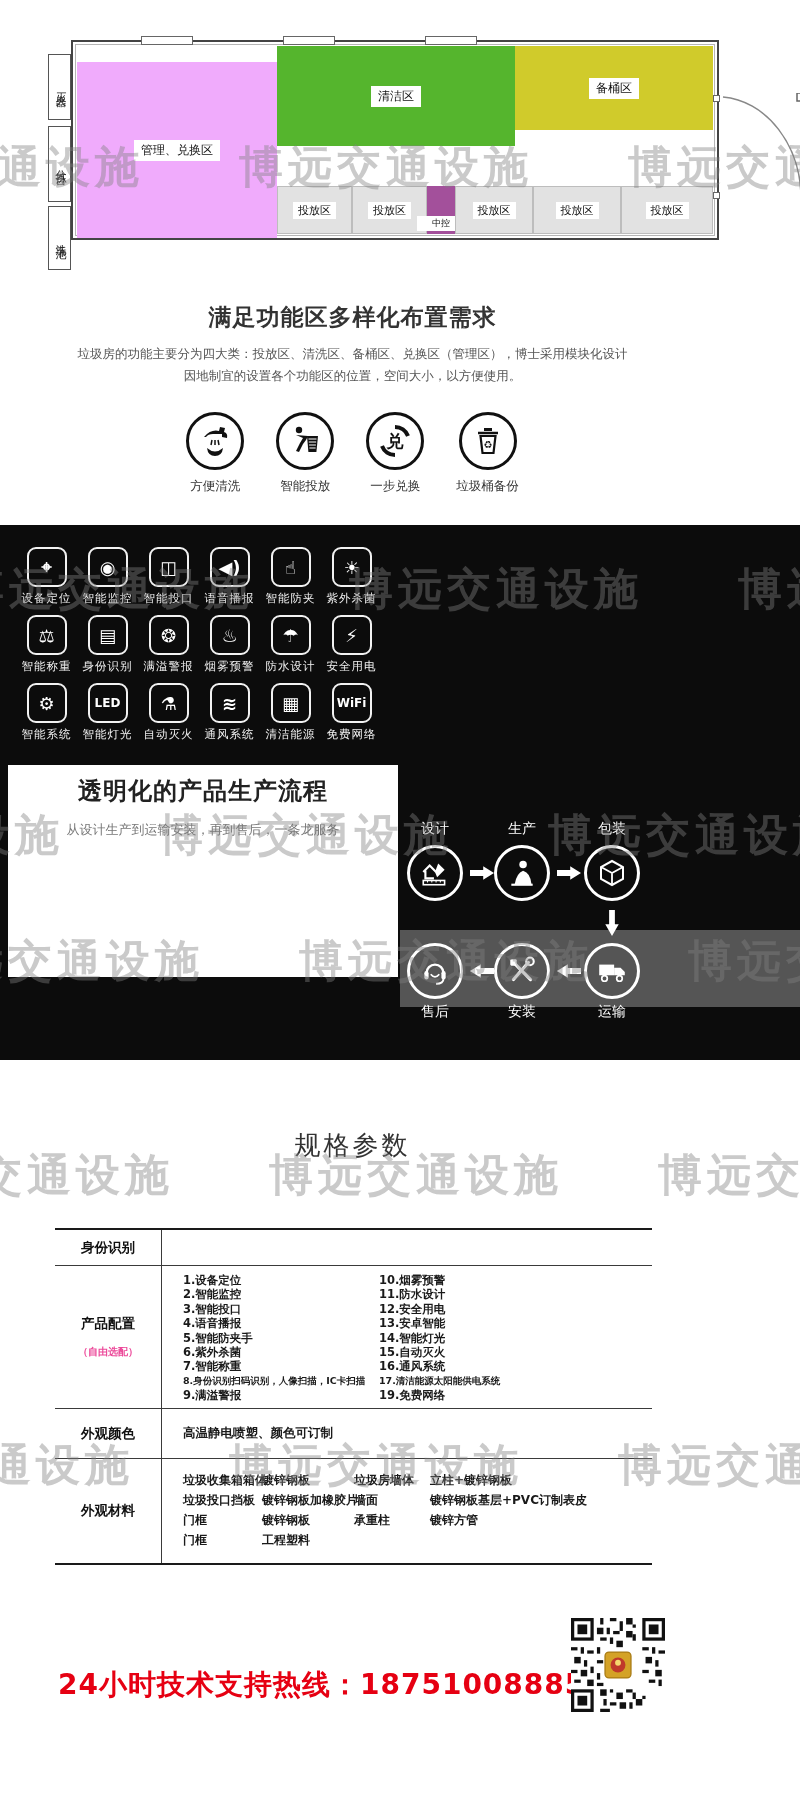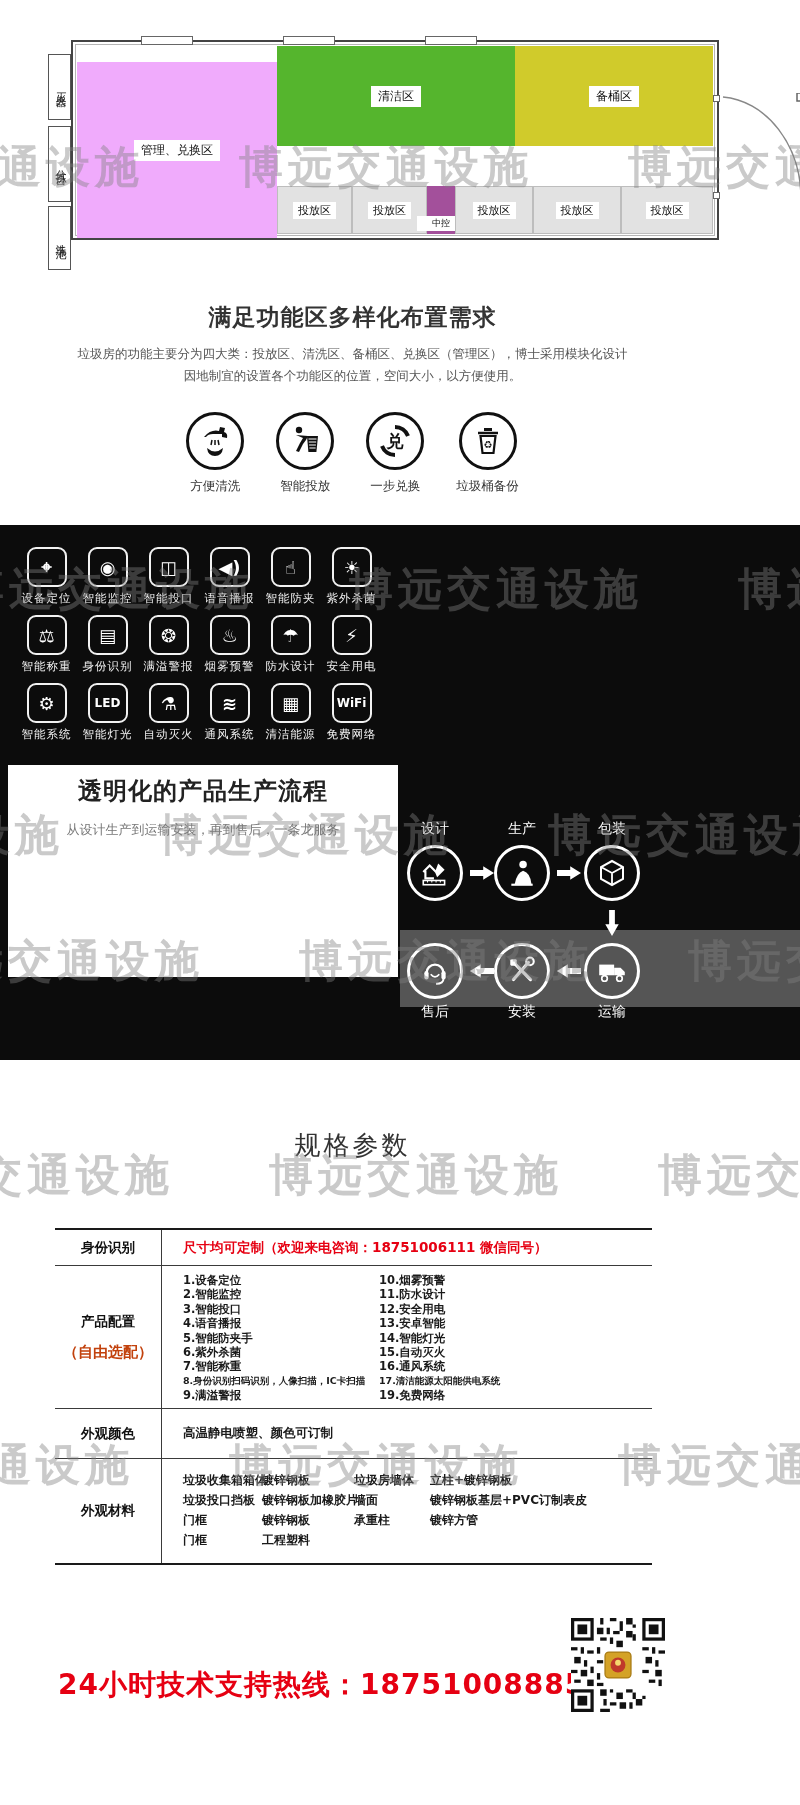--- a/index.html
+++ b/index.html
@@ -66,21 +66,21 @@
 
   
   .specs-title { position:absolute; top:1128px; left:0; width:705px; text-align:center;
                  font-size:26px; color:#333; letter-spacing:3px; }
   .spec-table { position:absolute; left:55px; top:1228px; width:597px;
                 border-top:2px solid #1a1a1a; border-bottom:2px solid #1a1a1a; }
   .spec-row { display:flex; border-bottom:1px solid #3a3a3a; }
   .spec-row:last-child { border-bottom:none; }
   .spec-label { width:107px; border-right:1px solid #3a3a3a; display:flex; flex-direction:column;
                 align-items:center; justify-content:center; font-size:13.5px; font-weight:bold; color:#111; }
-  .spec-label .sub { color:#c2410c; font-size:15px; margin-top:12px; }
+  .spec-label .sub { color:#ec4899; font-size:10px; margin-top:12px; }
   .spec-content { flex:1; position:relative; }
   .row-size { height:36px; }
   .row-size .spec-content { display:flex; align-items:center; padding-left:21px;
                             color:#e60012; font-weight:bold; font-size:13.5px; }
   .row-config { height:143px; }
   .cfg-col { position:absolute; top:7px; font-size:11.5px; font-weight:bold; color:#1a1a1a; line-height:14.4px; white-space:nowrap; }
   .cfg-col.l { left:21px; } .cfg-col.r { left:217px; }
   .cfg-col div:nth-child(8) { font-size:9.5px; }
   .row-color { height:50px; }
   .row-color .spec-content { display:flex; align-items:center; padding-left:21px;
@@ -117,21 +117,21 @@
       <div class="win" style="left:68px;"></div>
       <div class="win" style="left:210px;"></div>
       <div class="win" style="left:352px;"></div>
 
       <div class="zone" style="left:4px;top:20px;width:200px;height:176px;background:#f0abfc;">
         <span class="zone-label">管理、兑换区</span>
       </div>
       <div class="zone" style="left:204px;top:4px;width:238px;height:100px;background:#55b52d;">
         <span class="zone-label">清洁区</span>
       </div>
-      <div class="zone" style="left:442px;top:4px;width:198px;height:100px;background:#d0cb2b;">
+      <div class="zone" style="left:442px;top:4px;width:198px;height:84px;background:#d0cb2b;">
         <span class="zone-label">备桶区</span>
       </div>
       <div class="zone" style="left:204px;top:144px;width:75px;height:48px;background:#e2e2e2;border:1px solid #bdbdbd;">
         <span class="zone-label small">投放区</span>
       </div>
       <div class="zone" style="left:279px;top:144px;width:75px;height:48px;background:#e2e2e2;border:1px solid #bdbdbd;">
         <span class="zone-label small">投放区</span>
       </div>
       <div class="zone" style="left:354px;top:144px;width:28px;height:48px;background:#a3509b;">
         <span class="zone-label tiny">中控</span>
@@ -392,23 +392,20 @@
 
     <div class="flow-strip"></div>
   </div>
 
   <div class="specs-title">规格参数</div>
 
   <div class="spec-table">
     <div class="spec-row row-size">
       <div class="spec-label">
           <span>身份识别</span>
-        </div>
-      <div class="spec-content">
-          <span>尺寸均可定制（欢迎来电咨询：18751006111 微信同号）</span>
         </div>
     </div>
     <div class="spec-row row-config">
       <div class="spec-label">
         <span>产品配置</span>
         <span class="sub">（自由选配）</span>
       </div>
       <div class="spec-content">
         <div class="cfg-col l">
           <div>1.设备定位</div>

